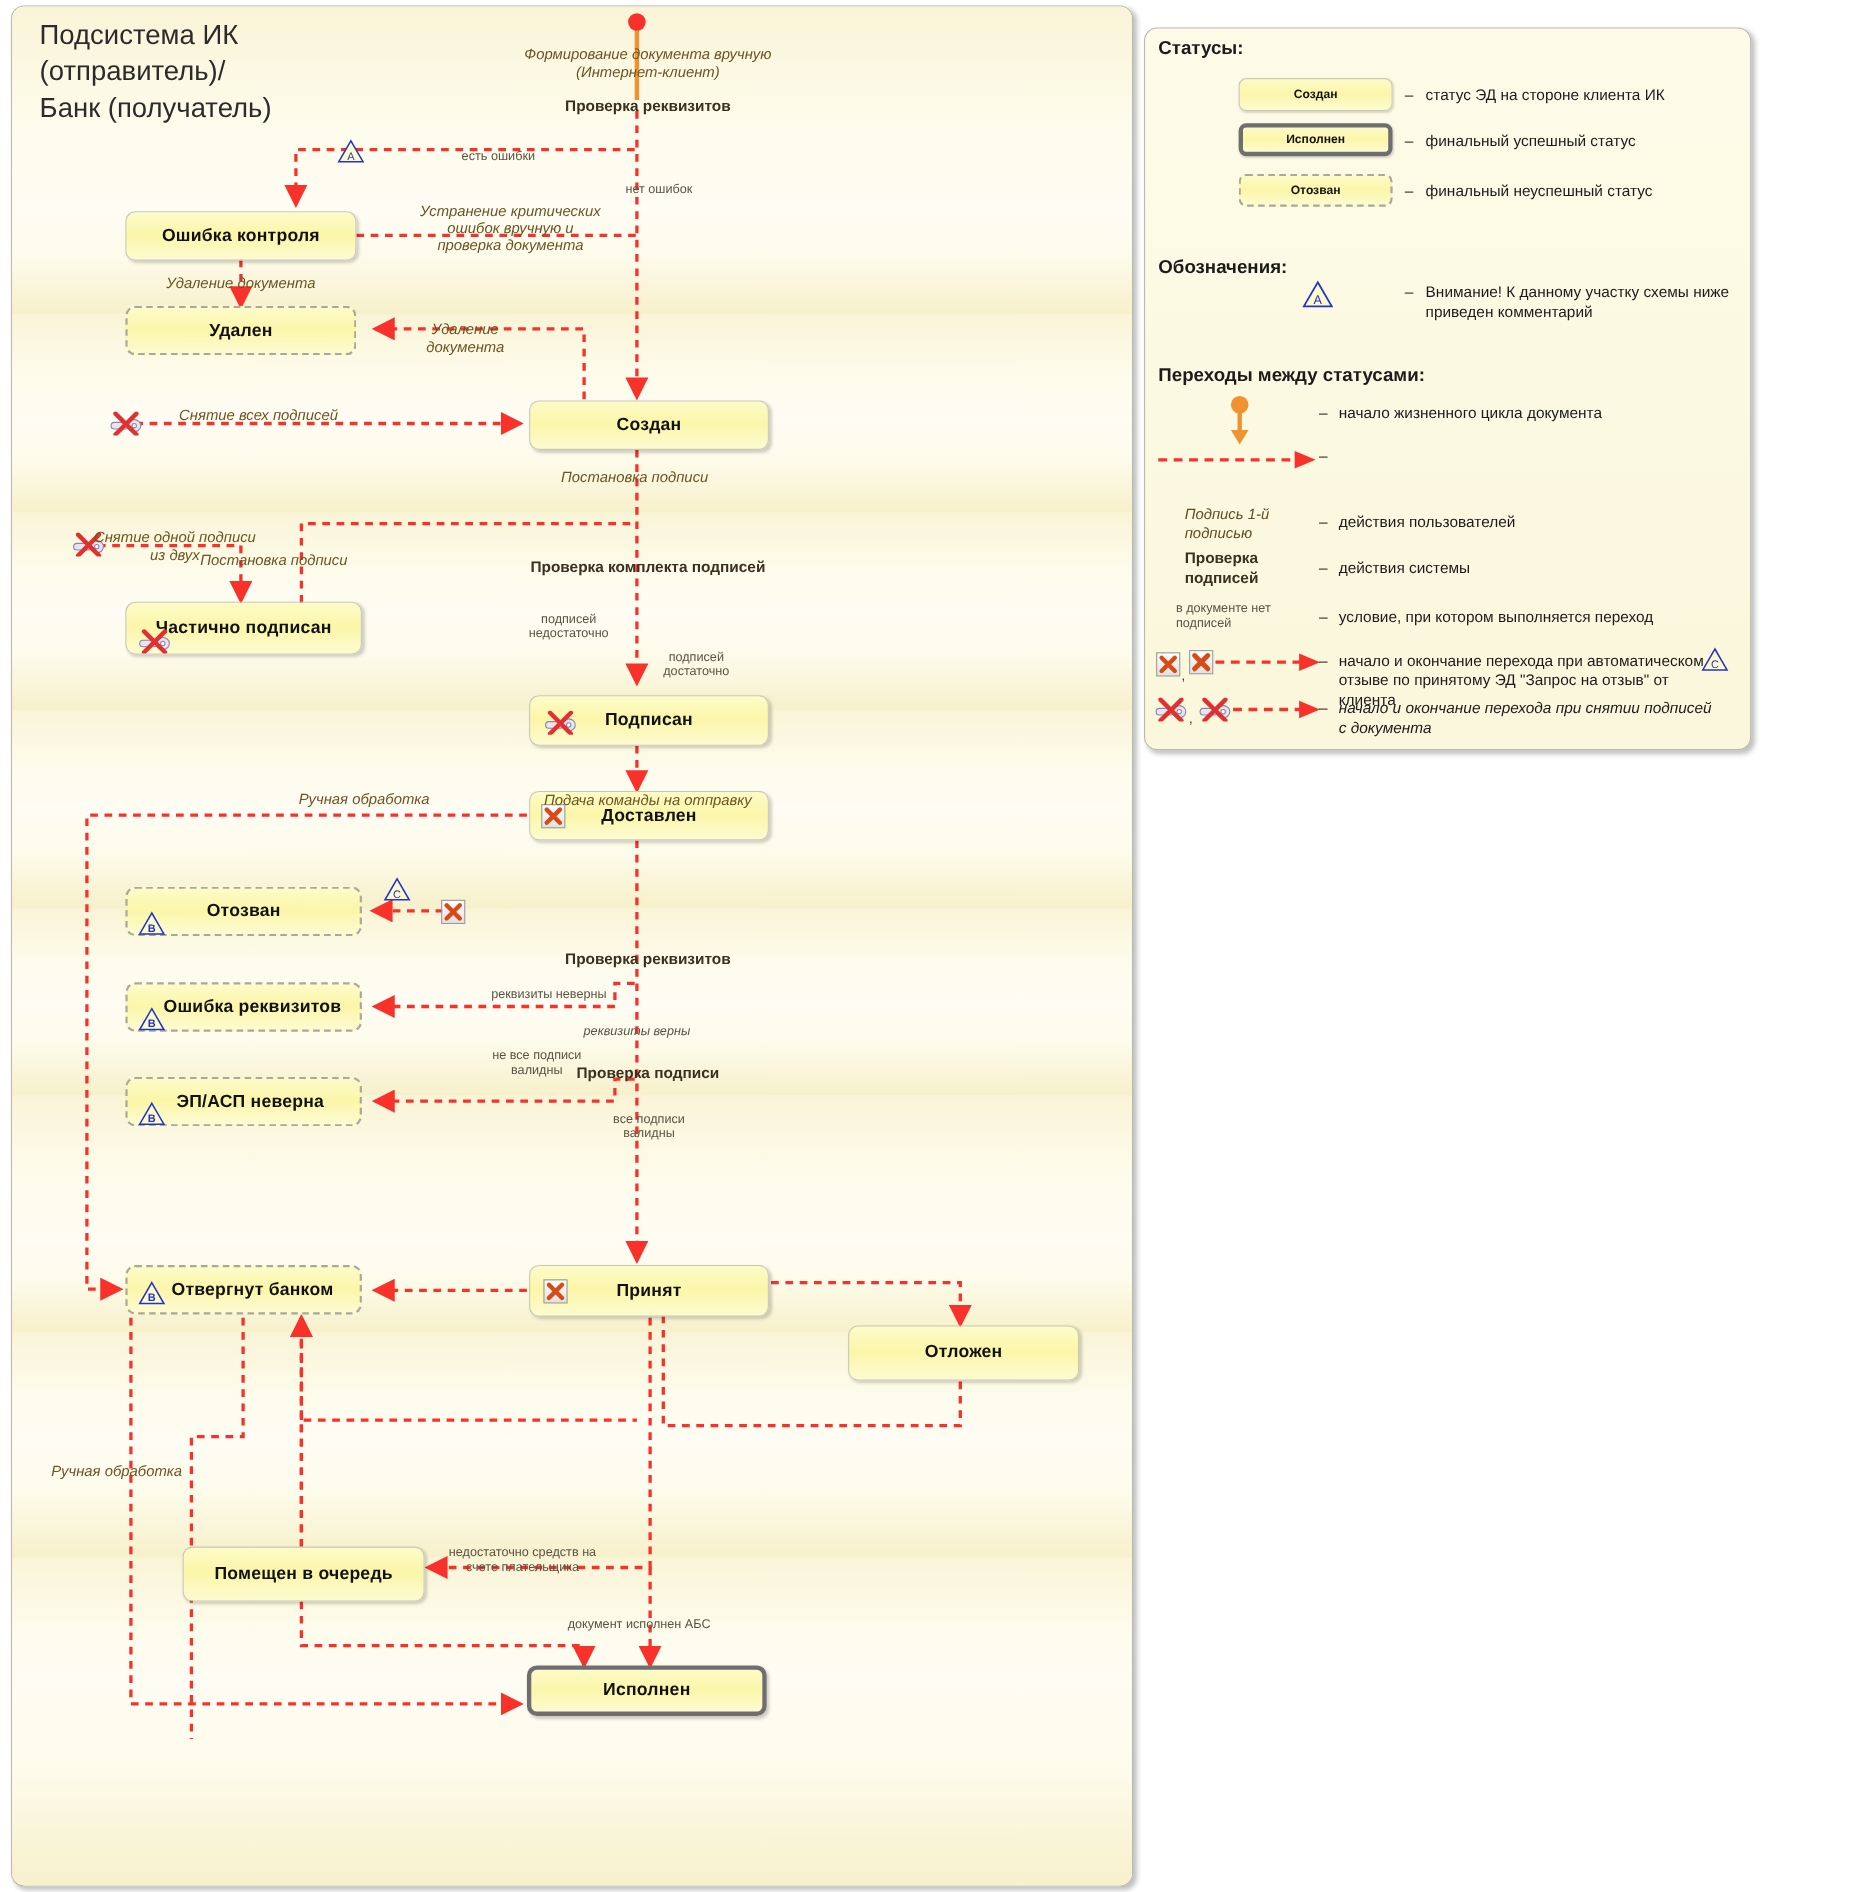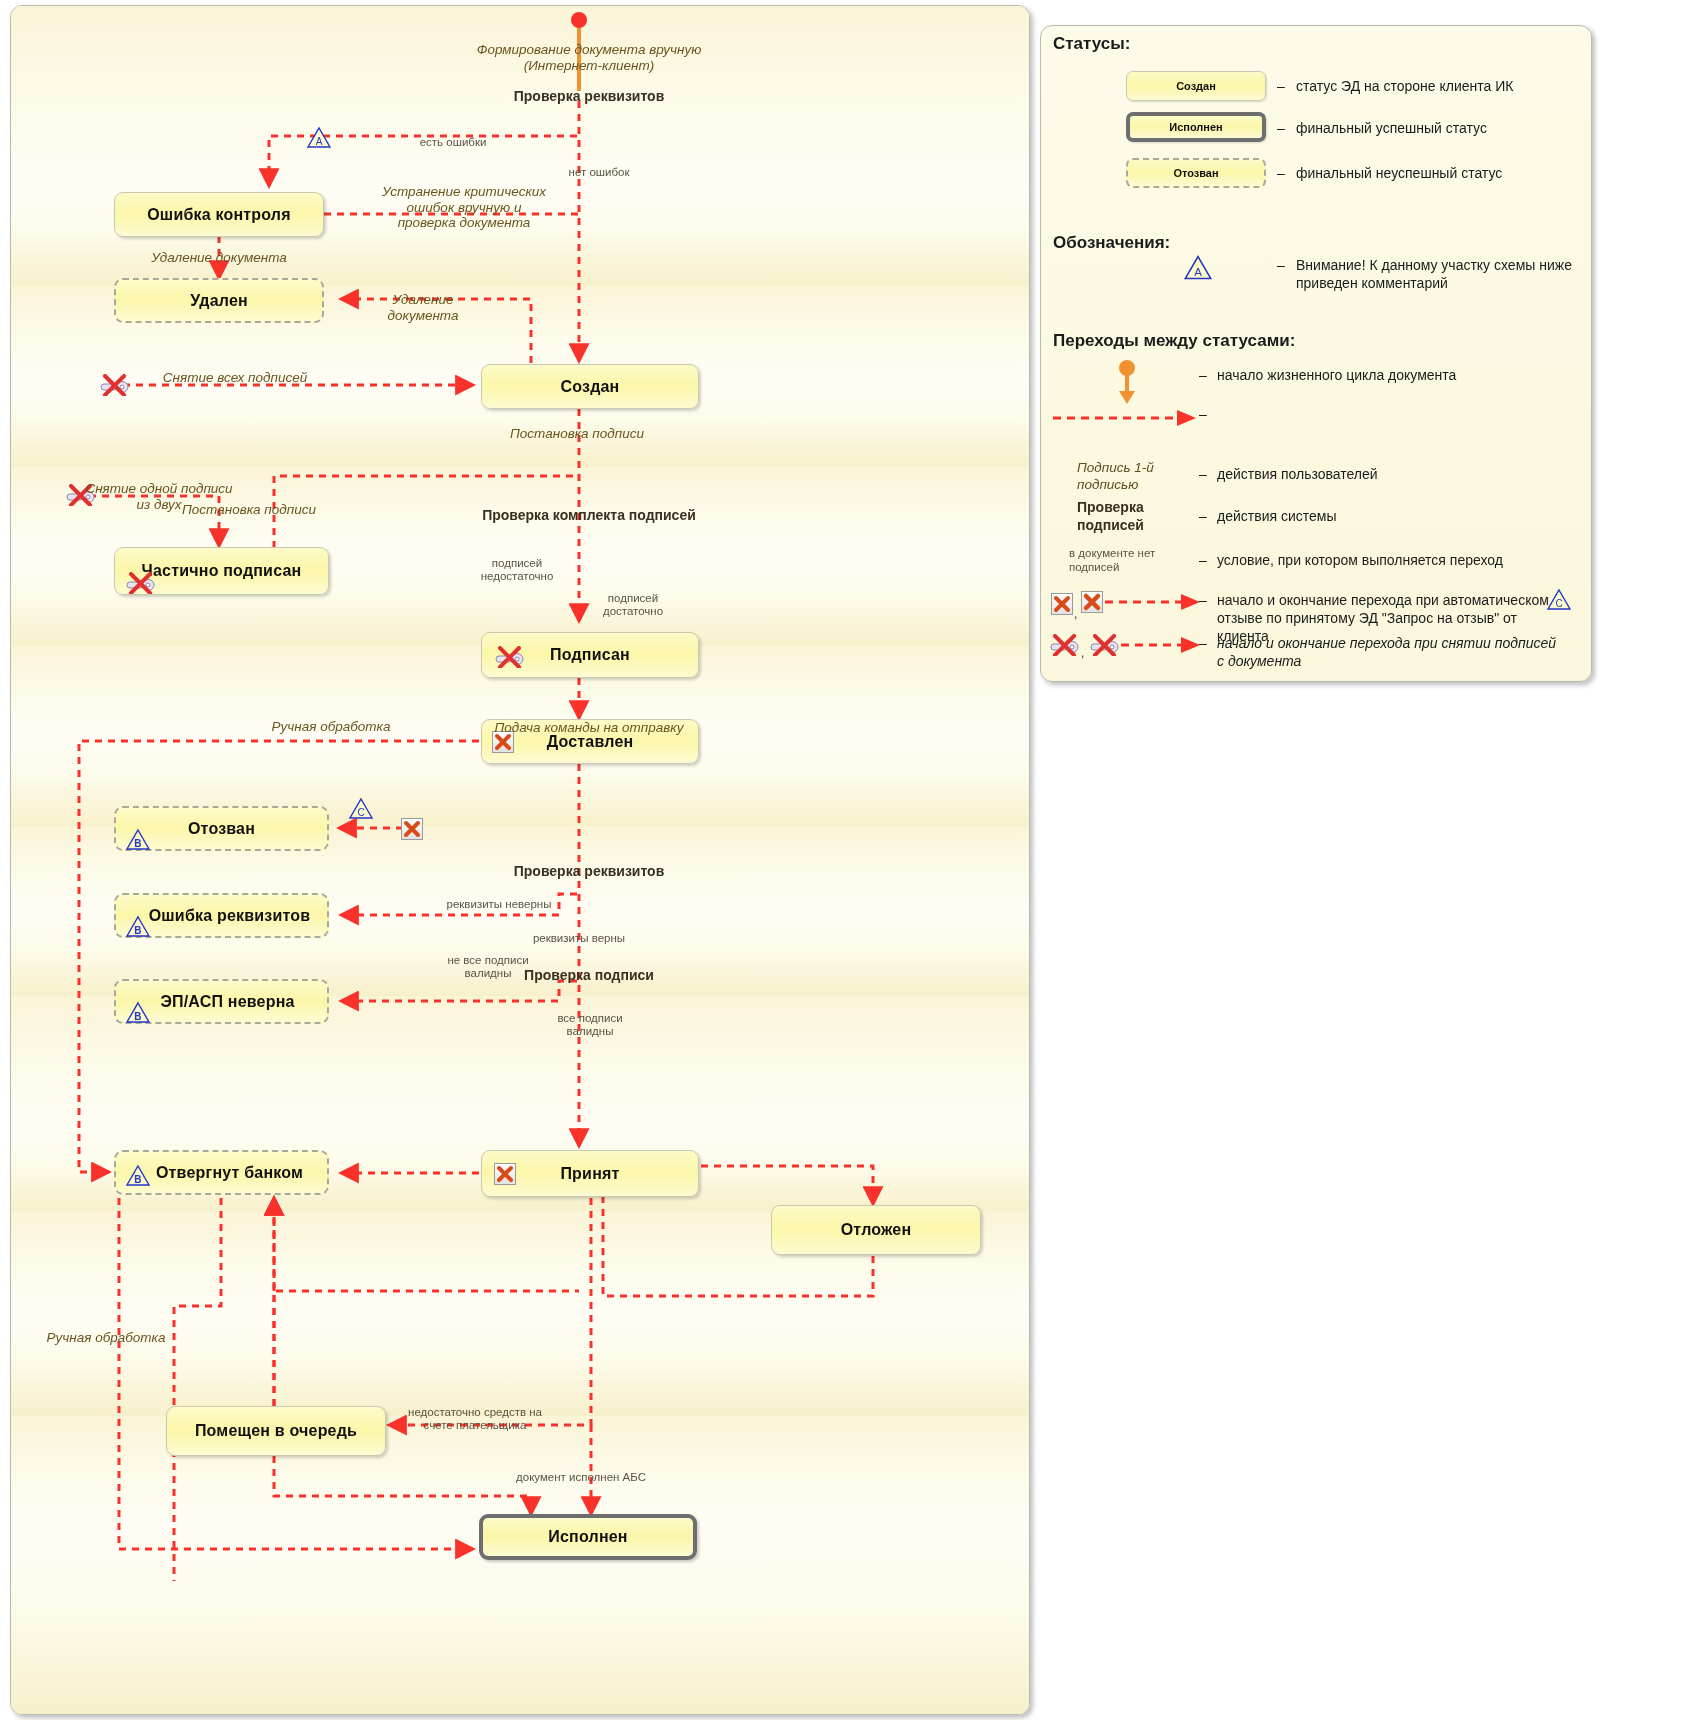--- a/index.html
+++ b/index.html
@@ -73,20 +73,25 @@
   <div class="band b" style="top:730px;height:90px;"></div>
   <div class="band a" style="top:820px;height:85px;"></div>
   <div class="band b" style="top:905px;height:85px;"></div>
   <div class="band a" style="top:990px;height:130px;"></div>
   <div class="band b" style="top:1120px;height:85px;"></div>
   <div class="band a" style="top:1205px;height:100px;"></div>
   <div class="band b" style="top:1305px;height:105px;"></div>
   <div class="band a" style="top:1410px;height:110px;"></div>
   <div class="band b" style="top:1520px;height:190px;"></div>
 
+  <div id="panel-title">
+    <div>Подсистема ИК</div>
+    <div>(отправитель)/</div>
+    <div>Банк (получатель)</div>
+  </div>
 
   <svg class="overlay" width="1018" height="1708">
     <defs>
       <marker id="ar" viewBox="0 0 10 10" refX="8.5" refY="5" markerWidth="7" markerHeight="7" orient="auto-start-reverse">
         <path d="M0,0 L10,5 L0,10 z" fill="#f8312a"></path>
       </marker>
       <marker id="aro" viewBox="0 0 10 10" refX="8.5" refY="5" markerWidth="7" markerHeight="7" orient="auto-start-reverse">
         <path d="M0,0 L10,5 L0,10 z" fill="#f0922f"></path>
       </marker>
     </defs>
@@ -301,21 +306,21 @@
     <div>недостаточно</div>
   </div>
   <div class="lbl cond center" style="left:622px;top:586px;">
     <div>подписей</div>
     <div>достаточно</div>
   </div>
   <div class="lbl user center" style="left:578px;top:682px;margin-top:32px;">Подача команды на отправку</div>
   <div class="lbl user center" style="left:320px;top:713px;">Ручная обработка</div>
   <div class="lbl sys center" style="left:578px;top:857px;">Проверка реквизитов</div>
   <div class="lbl cond center" style="left:488px;top:892px;">реквизиты неверны</div>
-  <div class="lbl cond center" style="left:568px;top:926px;">реквизиты верны</div>
+  <div class="lbl cond center" style="left:568px;top:926px;font-style:italic;">реквизиты верны</div>
   <div class="lbl sys center" style="left:578px;top:961px;">Проверка подписи</div>
   <div class="lbl cond center" style="left:477px;top:948px;">
     <div>не все подписи</div>
     <div>валидны</div>
   </div>
   <div class="lbl cond center" style="left:579px;top:1006px;">
     <div>все подписи</div>
     <div>валидны</div>
   </div>
   <div class="lbl user center" style="left:95px;top:1324px;">Ручная обработка</div>

